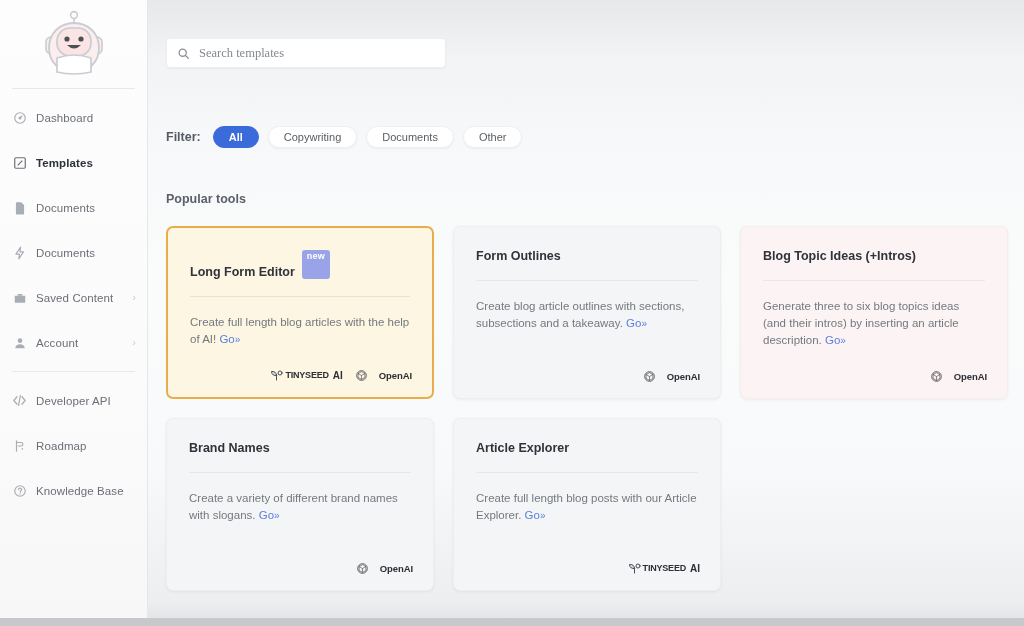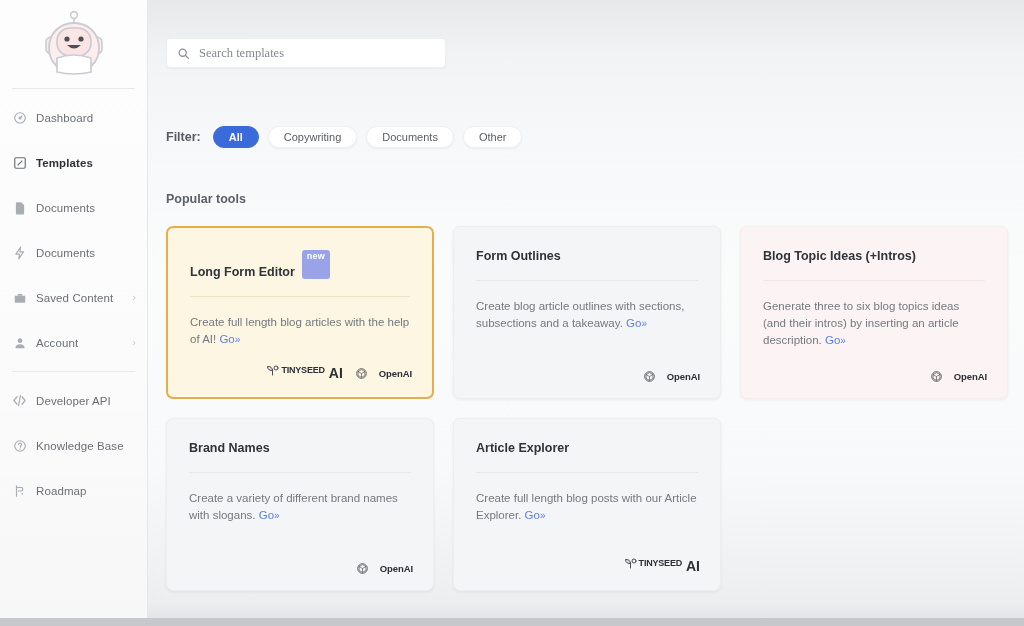--- a/index.html
+++ b/index.html
@@ -111,21 +111,21 @@
   }
   .go-link { color: #5b7fe0; cursor: pointer; }
   .go-link .chevs { font-size: 10px; }
   .card-logos {
     position: absolute; right: 20px; bottom: 16px;
     display: flex; align-items: center; gap: 13px;
   }
   .logo { display: inline-flex; color: #2c2f35; }
   .logo-openai-txt { font-size: 9.5px; font-weight: bold; margin-left: 12px; letter-spacing: -.1px; }
   .logo-tinyseed-txt { font-size: 9px; font-weight: bold; letter-spacing: -.2px; margin-left: 2px; }
-  .logo-tinyseed-ai { font-size: 14px; font-weight: bold; margin-left: 4px; letter-spacing: 0; }
+  .logo-tinyseed-ai { font-size: 10px; font-weight: bold; margin-left: 4px; letter-spacing: 0; }
 
   #bottom-band {
     position: absolute; left: 0; bottom: 0; width: 1024px; height: 8px;
     background: #c6c8cb;
   }
 </style>
 </head>
 <body>
 
 <div id="app">
@@ -224,38 +224,38 @@
             <path d="M8 6 L3 12 L8 18"></path>
               <path d="M16 6 L21 12 L16 18"></path>
               <path d="M13.5 4 L10.5 20"></path>
           </svg>
         </span>
         <span class="lbl">Developer API</span>
       </div>
 
       <div class="nav-item">
         <span class="ico">
+          <svg width="14" height="14" viewBox="0 0 24 24" fill="none" stroke="currentColor" stroke-width="2" stroke-linecap="round">
+            <path d="M6 3 V21"></path>
+              <path d="M6 6 h8 a3 3 0 0 1 0 6 H9"></path>
+            <circle cx="16" cy="17" r="1.4" fill="currentColor" stroke="none"></circle>
+          </svg>
+        </span>
+        <span class="lbl">Roadmap</span>
+      </div>
+
+      <div class="nav-item">
+        <span class="ico">
           <svg width="14" height="14" viewBox="0 0 24 24" fill="none" stroke="currentColor" stroke-width="2">
             <circle cx="12" cy="12" r="9"></circle>
             <path d="M9.5 9.5 a2.6 2.6 0 1 1 3.2 2.6 V14" stroke-linecap="round"></path>
             <circle cx="12" cy="17" r="1.1" fill="currentColor" stroke="none"></circle>
           </svg>
         </span>
         <span class="lbl">Knowledge Base</span>
-      </div>
-
-      <div class="nav-item">
-        <span class="ico">
-          <svg width="14" height="14" viewBox="0 0 24 24" fill="none" stroke="currentColor" stroke-width="2" stroke-linecap="round">
-            <path d="M6 3 V21"></path>
-              <path d="M6 6 h8 a3 3 0 0 1 0 6 H9"></path>
-            <circle cx="16" cy="17" r="1.4" fill="currentColor" stroke="none"></circle>
-          </svg>
-        </span>
-        <span class="lbl">Roadmap</span>
       </div>
 
     </nav>
   </aside>
 
   <section id="main">
     <div id="content">
 
       <div id="search-box">
         <span class="sico">

